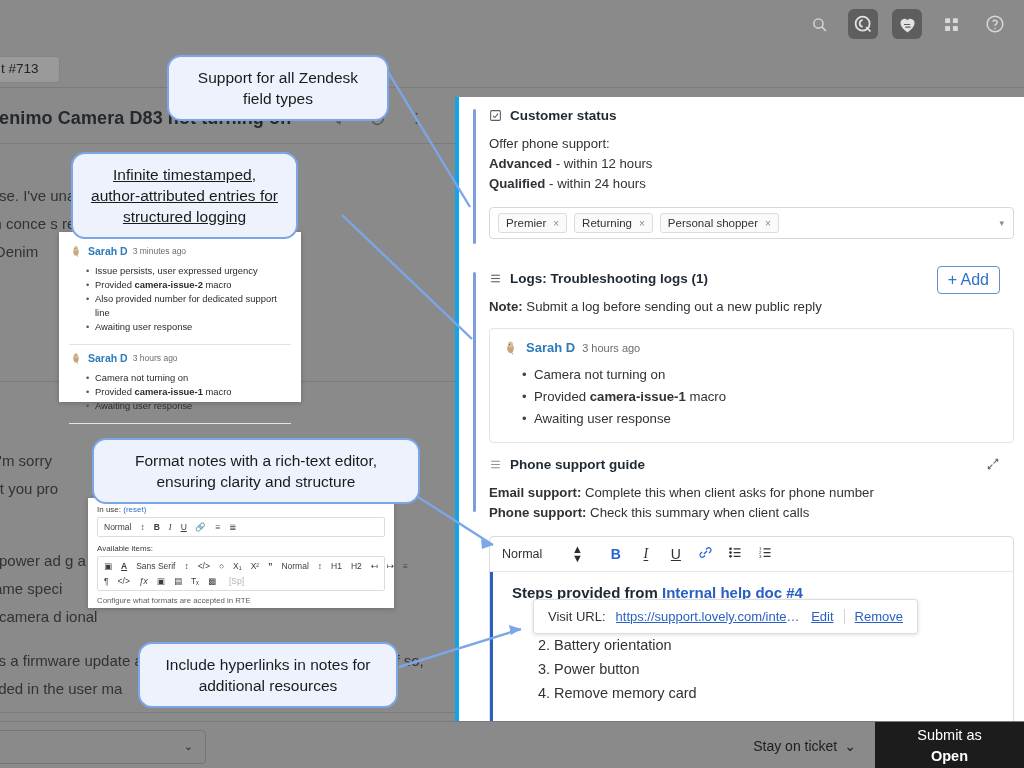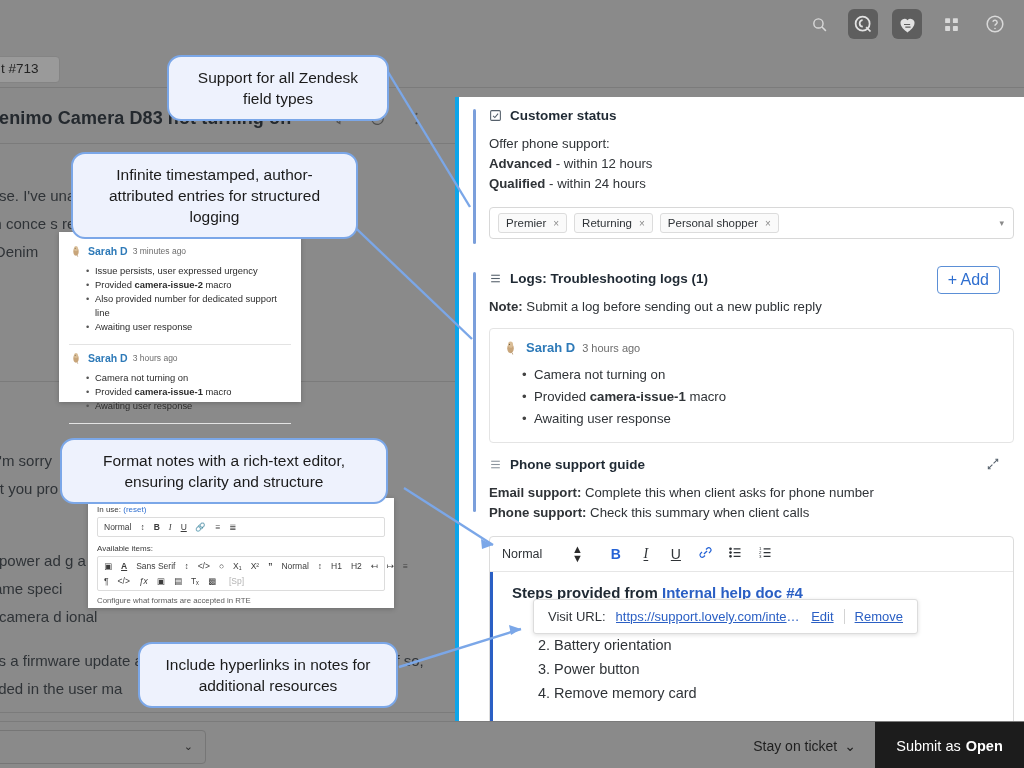--- a/index.html
+++ b/index.html
@@ -136,21 +136,21 @@
 
   
   #bottom-bar{position:absolute;left:0;top:721px;width:1024px;height:47px;background:#8a8a8a;
     z-index:50;border-top:1px solid #7b7b7b;}
   .bb-select{position:absolute;left:-58px;top:8px;width:262px;height:32px;border:1px solid #767676;
     border-radius:4px;background:#8a8a8a;}
   .bb-select .cv{position:absolute;right:12px;top:9px;color:#2b2b2b;font-size:11px;}
   .bb-stay{position:absolute;right:168px;top:16px;font-size:14px;color:#1e1e1e;
     display:flex;align-items:center;gap:7px;}
   .bb-submit{position:absolute;right:0px;top:0px;width:149px;height:47px;background:#1c1c1c;
-    color:#fff;font-size:14.5px;display:flex;align-items:center;justify-content:center;gap:5px;}
+    color:#fff;font-size:14.5px;display:flex;align-items:center;justify-content:center;gap:5px;flex-direction:column;}
   .bb-submit b{font-weight:700;}
 </style>
 </head>
 <body>
 
 <div id="bg-app">
   <div id="dim-layer"></div>
 
   <div class="bg-topbar">
 
@@ -245,22 +245,22 @@
 <svg id="connectors" width="1024" height="768">
   <line x1="388" y1="72" x2="470" y2="207" stroke="#7ba7e8" stroke-width="2.4"></line>
   <line x1="342" y1="215" x2="472" y2="339" stroke="#7ba7e8" stroke-width="2.4"></line>
   <line x1="404" y1="488" x2="493" y2="545" stroke="#7ba7e8" stroke-width="2.4"></line>
   <polygon points="493,545 481,539 482,549" fill="#7ba7e8"></polygon>
   <line x1="399" y1="667" x2="521" y2="629" stroke="#7ba7e8" stroke-width="2.4"></line>
   <polygon points="521,629 509,625 511,635" fill="#7ba7e8"></polygon>
 </svg>
 
 <div class="bubble" id="b1" style="left:167px;top:55px;width:222px;">Support for all Zendesk field types</div>
-<div class="bubble" id="b2" style="left:71px;top:152px;width:287px;">Infinite timestamped, author-attributed entries for structured logging</div>
-<div class="bubble" id="b3" style="left:60px;top:438px;width:328px;">Format notes with a rich-text editor, ensuring clarity and structure</div>
+<div class="bubble" id="b2" style="left:71px;top:152px;width:227px;text-decoration:underline;">Infinite timestamped, author-attributed entries for structured logging</div>
+<div class="bubble" id="b3" style="left:92px;top:438px;width:328px;">Format notes with a rich-text editor, ensuring clarity and structure</div>
 <div class="bubble" id="b4" style="left:138px;top:642px;width:260px;">Include hyperlinks in notes for additional resources</div>
 
 <div class="popover" id="logs-pop">
   <div class="log-entry">
     <div class="log-head">
       <svg class="log-av" viewBox="0 0 24 24">
         <ellipse cx="12" cy="13" rx="4.6" ry="7" fill="#c8a57a"></ellipse>
         <ellipse cx="12" cy="8" rx="3.6" ry="4.4" fill="#d9bd96"></ellipse>
         <path d="M13 17l3 5-1.6-.4z" fill="#a8855c"></path>
         <circle cx="10.6" cy="7.4" r=".8" fill="#4b3a26"></circle>

